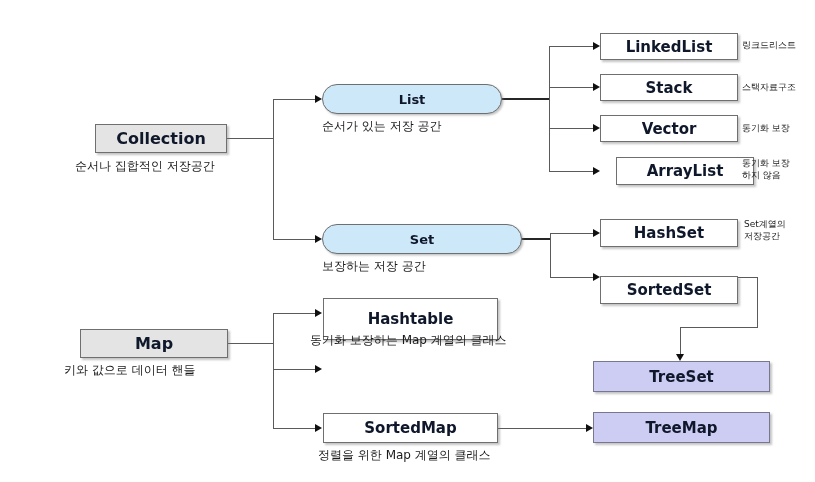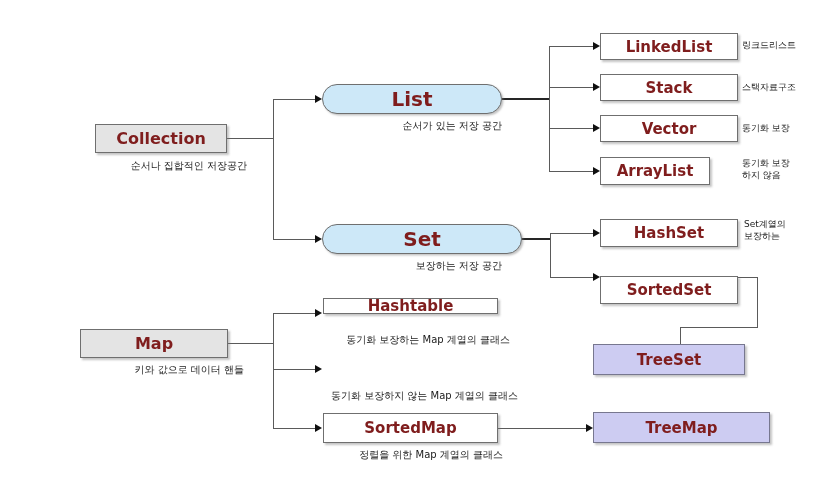--- a/index.html
+++ b/index.html
@@ -14,27 +14,27 @@
   .arrow-r{position:absolute;width:0;height:0;
     border-top:4px solid transparent;border-bottom:4px solid transparent;
     border-left:7px solid #101010;}
   .arrow-d{position:absolute;width:0;height:0;
     border-left:4px solid transparent;border-right:4px solid transparent;
     border-top:7px solid #101010;}
   .node{
     position:absolute;display:flex;align-items:center;justify-content:center;
     background:var(--leaf-fill,#fff);border:1px solid var(--border,#6f6f6f);
     box-shadow:1.5px 1.5px 2px rgba(125,125,125,.45);
-    font-weight:bold;font-size:15px;color:#7f1d1d;box-sizing:border-box;
+    font-weight:bold;font-size:15px;color:#0f172a;box-sizing:border-box;
   }
   .node.gray{background:var(--root-fill,#e4e4e4);font-size:16px;}
-  .node.blue{background:var(--branch-fill,#cde8f8);font-size:20px;border-radius:15px;}
+  .node.blue{background:var(--branch-fill,#cde8f8);font-size:13px;border-radius:15px;}
   .node.purple{background:var(--tree-fill,#cdccf2);border-color:#77778f;}
   .subtitle{
-    position:absolute;font-size:10px;color:#1a1a1a;text-align:right;
+    position:absolute;font-size:12px;color:#1a1a1a;text-align:left;
     white-space:nowrap;line-height:1.1;
   }
   .note{
     position:absolute;font-size:9px;color:#1a1a1a;white-space:pre-line;line-height:1.3;
   }
 </style>
 </head>
 <body>
 
 <div class="canvas">
@@ -110,49 +110,48 @@
   <div class="node" style="left:600px;top:74px;width:138px;height:27px">
     <span>Stack</span>
   </div>
   <div class="note" style="left:742px;top:82px">스택자료구조</div>
 
   <div class="node" style="left:600px;top:115px;width:138px;height:27px">
     <span>Vector</span>
   </div>
   <div class="note" style="left:742px;top:123px">동기화 보장</div>
 
-  <div class="node" style="left:600px;top:157px;width:110px;height:28px">
+  <div class="node" style="left:616px;top:157px;width:138px;height:28px">
     <span>ArrayList</span>
   </div>
   <div class="note" style="left:742px;top:158px">동기화 보장
 하지 않음</div>
 
   <div class="node" style="left:600px;top:219px;width:138px;height:28px">
     <span>HashSet</span>
   </div>
   <div class="note" style="left:744px;top:219px">Set계열의
-보장하는</div>
+저장공간</div>
 
   <div class="node" style="left:600px;top:276px;width:138px;height:28px">
     <span>SortedSet</span>
   </div>
 
-  <div class="node" style="left:323px;top:298px;width:175px;height:16px">
+  <div class="node" style="left:323px;top:298px;width:175px;height:42px">
     <span>Hashtable</span>
   </div>
   <div class="subtitle" style="left:310px;top:334px;width:200px">동기화 보장하는 Map 계열의 클래스</div>
 
-  <div class="subtitle" style="left:303px;top:390px;width:215px">동기화 보장하지 않는 Map 계열의 클래스</div>
 
   <div class="node" style="left:323px;top:413px;width:175px;height:30px">
     <span>SortedMap</span>
   </div>
   <div class="subtitle" style="left:318px;top:449px;width:185px">정렬을 위한 Map 계열의 클래스</div>
 
-  <div class="node purple" style="left:593px;top:344px;width:152px;height:31px">
+  <div class="node purple" style="left:593px;top:361px;width:177px;height:31px">
     <span>TreeSet</span>
   </div>
 
   <div class="node purple" style="left:593px;top:412px;width:177px;height:31px">
     <span>TreeMap</span>
   </div>
 
 </div>
 
 </body></html>

